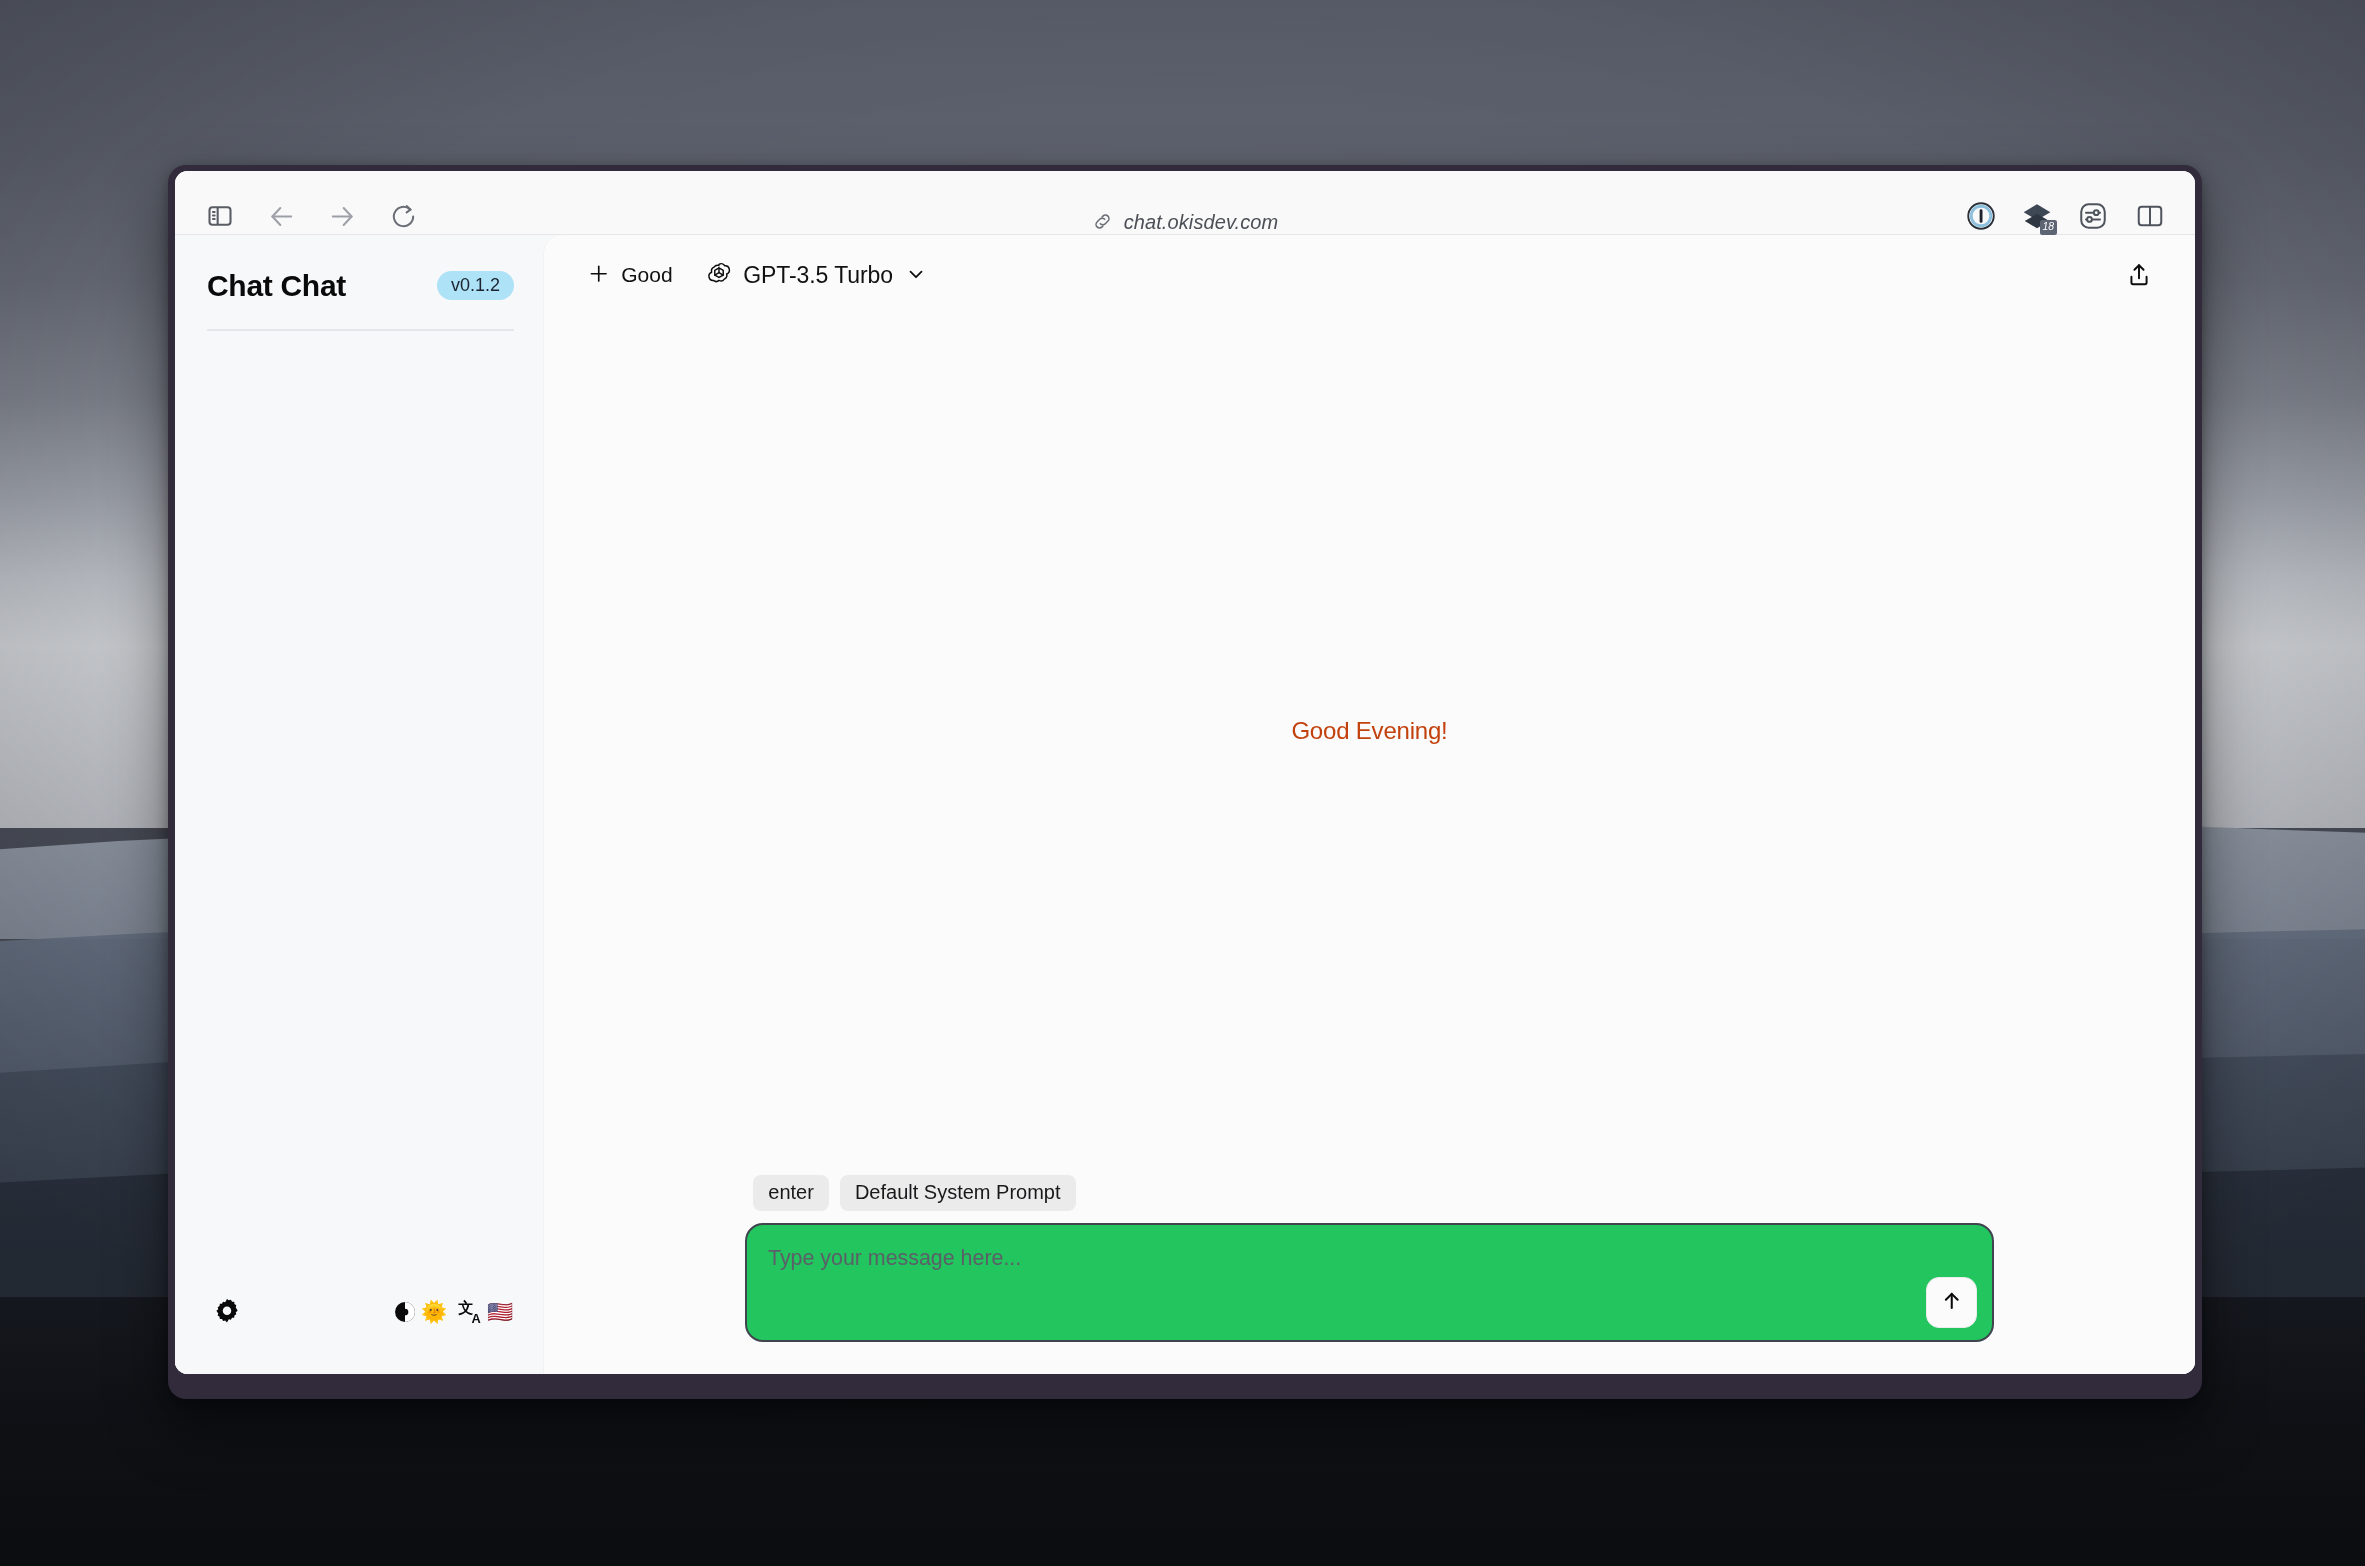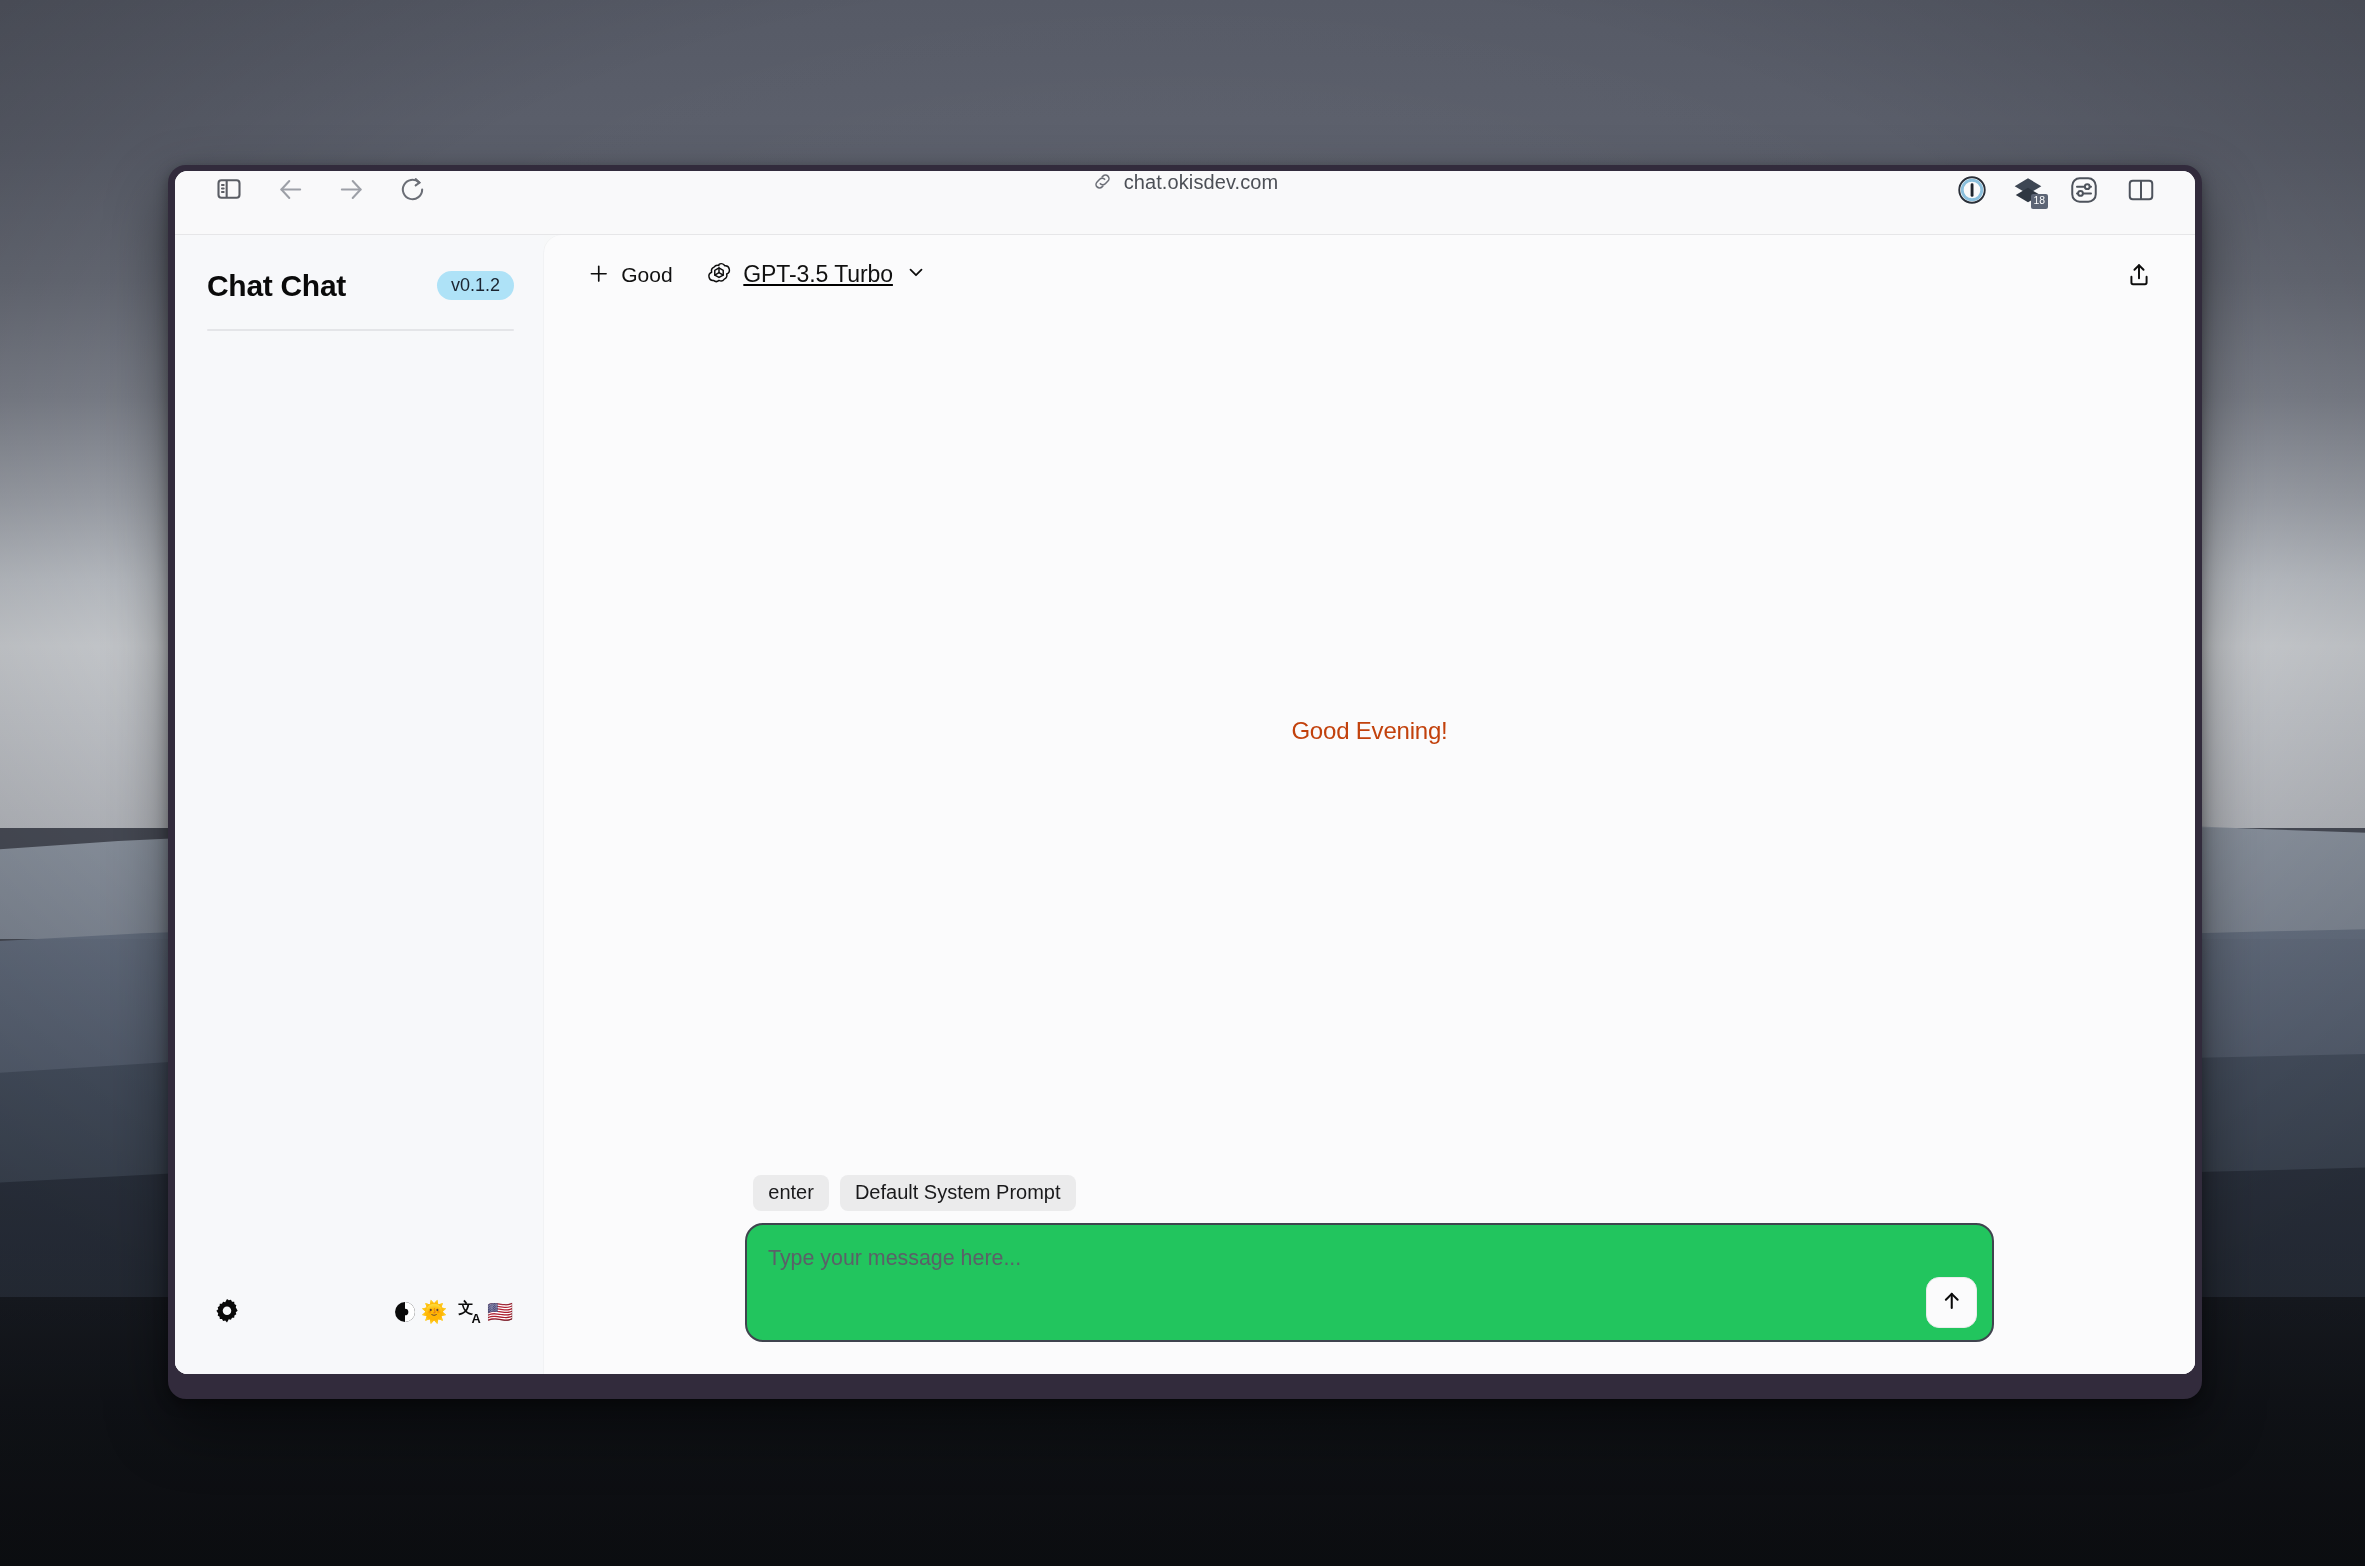--- a/index.html
+++ b/index.html
@@ -100,23 +100,24 @@
     flex-direction: column;
   }
 
   
   #toolbar {
     height: 64px;
     flex: 0 0 64px;
     background: #f9f9fa;
     border-bottom: 0.7px solid #e6e6e8;
     display: flex;
-    align-items: flex-start;
-    padding: 0 36px;
+    align-items: flex-end;
+    padding: 0 27px;
     position: relative;
+    font-style: italic;
   }
   .nav-group { display: flex; align-items: center; gap: 25px; }
   .tb-btn {
     width: 36px; height: 36px;
     display: flex; align-items: center; justify-content: center;
     border-radius: 5.5px;
     cursor: pointer;
   }
   .tb-btn svg { display: block; }
 
@@ -247,26 +248,25 @@
     gap: 0;
   }
   #new-chat-btn {
     display: flex; align-items: center; gap: 11px;
     padding: 7px 9.7px;
     border-radius: 7px;
     cursor: pointer;
   }
   #new-chat-label { font-size: 21px; color: #111; }
   #model-selector {
-    display: flex; align-items: flex-start; gap: 11.7px;
+    display: flex; align-items: center; gap: 11.7px;
     padding: 7px 11px;
     margin-left: 12.4px;
     border-radius: 7px;
     cursor: pointer;
-    text-decoration: underline;
   }
   #model-name { font-size: 23px; color: #111; letter-spacing: -0.1px; }
   #share-btn {
     margin-left: auto;
     width: 40px; height: 40px;
     display: flex; align-items: center; justify-content: center;
     cursor: pointer;
   }
 
   #chat-body {

